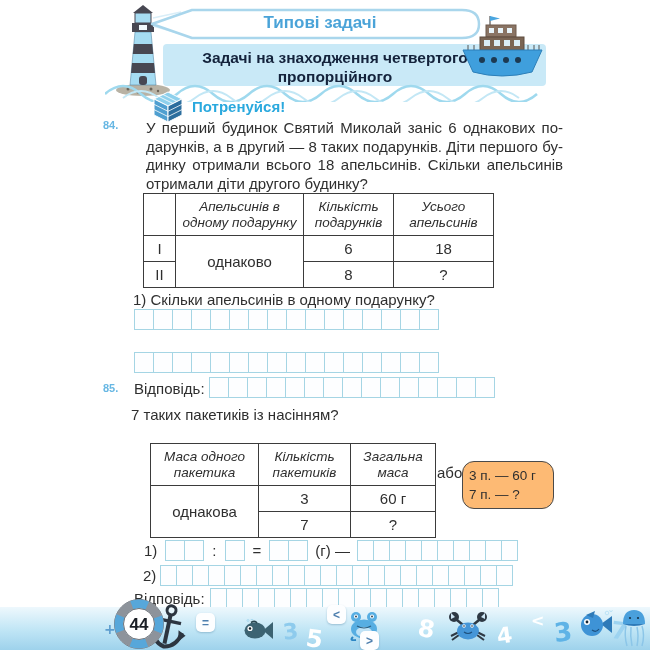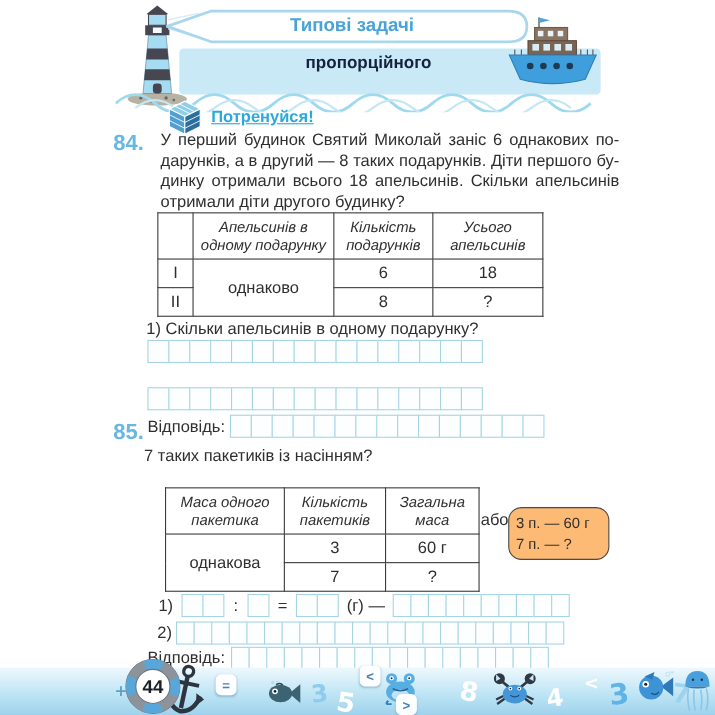--- a/index.html
+++ b/index.html
@@ -5,21 +5,21 @@
   html,body{margin:0;padding:0;background:#fff;}
   #page{position:relative;width:650px;height:650px;background:#ffffff;overflow:hidden;
         font-family:"Liberation Sans",sans-serif;color:#2f2f2f;}
   .abs{position:absolute;}
   
   .pill-title{font-size:17px;font-weight:bold;color:#4aa3d8;text-align:center;}
   .band{background:#c9e9f7;border-radius:4px;}
   .band-text{font-size:15.5px;font-weight:bold;color:#14233c;text-align:center;line-height:19px;padding-top:3px;}
   .practice-label{font-size:15px;font-weight:bold;color:#2aa9de;}
   
-  .pnum{font-size:20px;font-weight:bold;color:#67b7e3;}
+  .pnum{font-size:11px;font-weight:bold;color:#67b7e3;}
   .pline{font-size:15px;line-height:18.5px;color:#2f2f2f;}
   .just{text-align:justify;text-align-last:justify;}
   .qtext{font-size:15px;color:#2f2f2f;}
   
   table.ttable{border-collapse:collapse;position:absolute;table-layout:fixed;background:#fff;}
   .ttable th,.ttable td{border:1.6px solid #3b3b3b;text-align:center;vertical-align:middle;
                         font-size:15px;color:#2f2f2f;padding:0;margin-top:16px;}
   .ttable th{font-style:italic;font-weight:normal;font-size:13.5px;line-height:15.5px;padding:2px 3px;}
   .ttable tr{height:26px;}
   .ttable tr.head{height:42px;}
@@ -63,20 +63,21 @@
     <line x1="50" y1="22" x2="78" y2="30" stroke="#d9eef8" stroke-width="1.5"></line>
   </svg>
 
   <svg class="abs" style="left:148px;top:4px;" width="338" height="40" viewBox="0 0 338 40">
     <path d="M4,20 L44,6 L314,6 Q331,6 331,20 Q331,34 314,34 L44,34 Z" fill="#ffffff" stroke="#a9d6ec" stroke-width="2.5" stroke-linejoin="round"></path>
   </svg>
   <div class="abs pill-title" style="left:190px;top:13px;width:260px;">Типові задачі</div>
 
   <div class="abs band" style="left:163px;top:44px;width:383px;height:42px;"></div>
   <div class="abs band-text" style="left:165px;top:45px;width:340px;">
+    <div>Задачі на знаходження четвертого</div>
     <div>пропорційного</div>
   </div>
 
   <svg class="abs" style="left:460px;top:14px;" width="86" height="70" viewBox="0 0 86 70">
     <line x1="30" y1="2" x2="30" y2="11" stroke="#555" stroke-width="1.2"></line>
     <polygon points="30,2 40,4.5 30,7" fill="#4aa6e0"></polygon>
     <rect x="26" y="11" width="30" height="12" fill="#8a7464" stroke="#6e5a4c"></rect>
     <rect x="29" y="14" width="5" height="5" fill="#e8f4fa"></rect>
     <rect x="38" y="14" width="5" height="5" fill="#e8f4fa"></rect>
     <rect x="47" y="14" width="5" height="5" fill="#e8f4fa"></rect>
@@ -106,21 +107,21 @@
     <polygon points="18,2 32,9 18,16 4,9" fill="#8ed0ec" stroke="#ffffff" stroke-width="1"></polygon>
     <polygon points="4,9 18,16 18,32 4,25" fill="#4f9fd0" stroke="#ffffff" stroke-width="1"></polygon>
     <polygon points="32,9 18,16 18,32 32,25" fill="#2c6e9e" stroke="#ffffff" stroke-width="1"></polygon>
     <line x1="9" y1="6.5" x2="23" y2="13.5" stroke="#fff" stroke-width="0.8"></line>
     <line x1="13" y1="4.5" x2="27" y2="11.5" stroke="#fff" stroke-width="0.8"></line>
     <line x1="4" y1="14.3" x2="18" y2="21.3" stroke="#fff" stroke-width="0.8"></line>
     <line x1="4" y1="19.6" x2="18" y2="26.6" stroke="#fff" stroke-width="0.8"></line>
     <line x1="32" y1="14.3" x2="18" y2="21.3" stroke="#fff" stroke-width="0.8"></line>
     <line x1="32" y1="19.6" x2="18" y2="26.6" stroke="#fff" stroke-width="0.8"></line>
   </svg>
-  <div class="abs practice-label" style="left:192px;top:98px;text-decoration:underline;">Потренуйся!</div>
+  <div class="abs practice-label" style="left:192px;top:98px;">Потренуйся!</div>
 
   <div class="abs pnum" style="left:103px;top:119px;">84.</div>
   <div class="abs" style="left:146px;top:119px;width:417px;">
     <div class="pline just">У перший будинок Святий Миколай заніс 6 однакових по-</div>
     <div class="pline just">дарунків, а в другий — 8 таких подарунків. Діти першого бу-</div>
     <div class="pline just">динку отримали всього 18 апельсинів. Скільки апельсинів</div>
     <div class="pline">отримали діти другого будинку?</div>
   </div>
 
   <table class="ttable" style="left:143px;top:193px;width:350px;">

